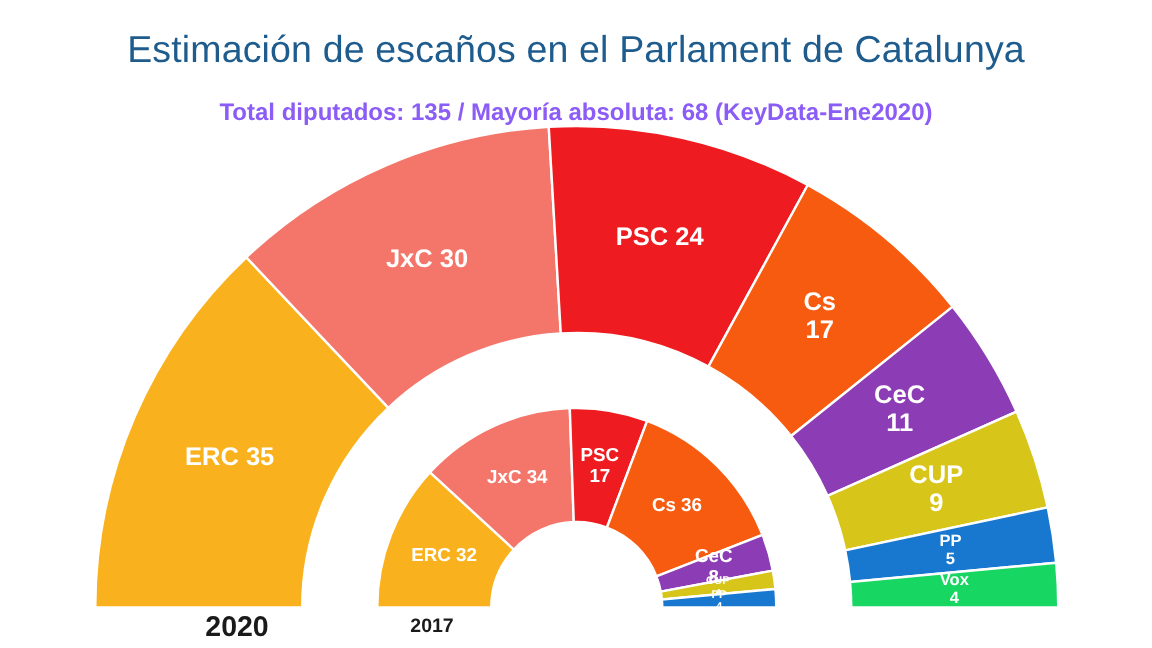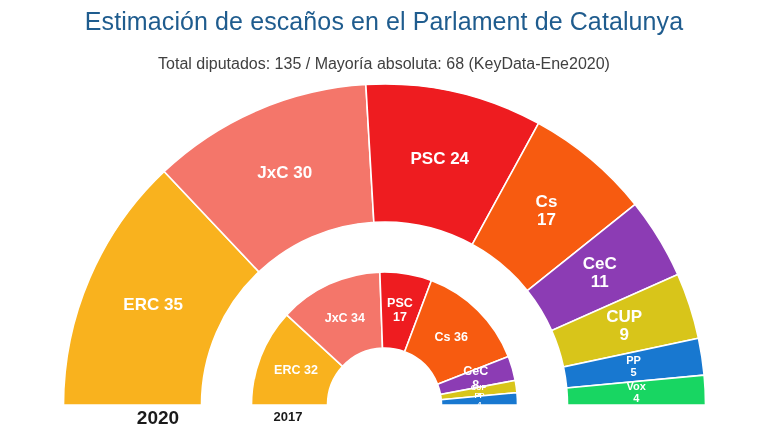--- a/index.html
+++ b/index.html
@@ -8,31 +8,31 @@
     background:#ffffff;
     font-family:"Liberation Sans","DejaVu Sans",sans-serif;
     overflow:hidden;
     position:relative;
   }
   #header{
     position:absolute;left:0;top:0;width:768px;
     text-align:center;
   }
   #chart-title{
-    margin:0;padding-top:6px;
+    margin:12px;padding-top:6px;
     font-size:25px;font-weight:400;
     color:#1f5c8e;
     letter-spacing:.1px;
     line-height:30px;
     white-space:nowrap;
   }
   #chart-subtitle{
     margin:12px;padding-top:6px;
-    font-size:16px;font-weight:400;
-    color:#404040;
+    font-size:16px;font-weight:700;
+    color:#8b5cf6;
     line-height:19px;
     white-space:nowrap;
   }
   #plot{
     position:absolute;left:0;top:0;width:768px;height:432px;
   }
   .seg-label{
     fill:#ffffff;
     font-family:"Liberation Sans","DejaVu Sans",sans-serif;
     font-weight:bold;

